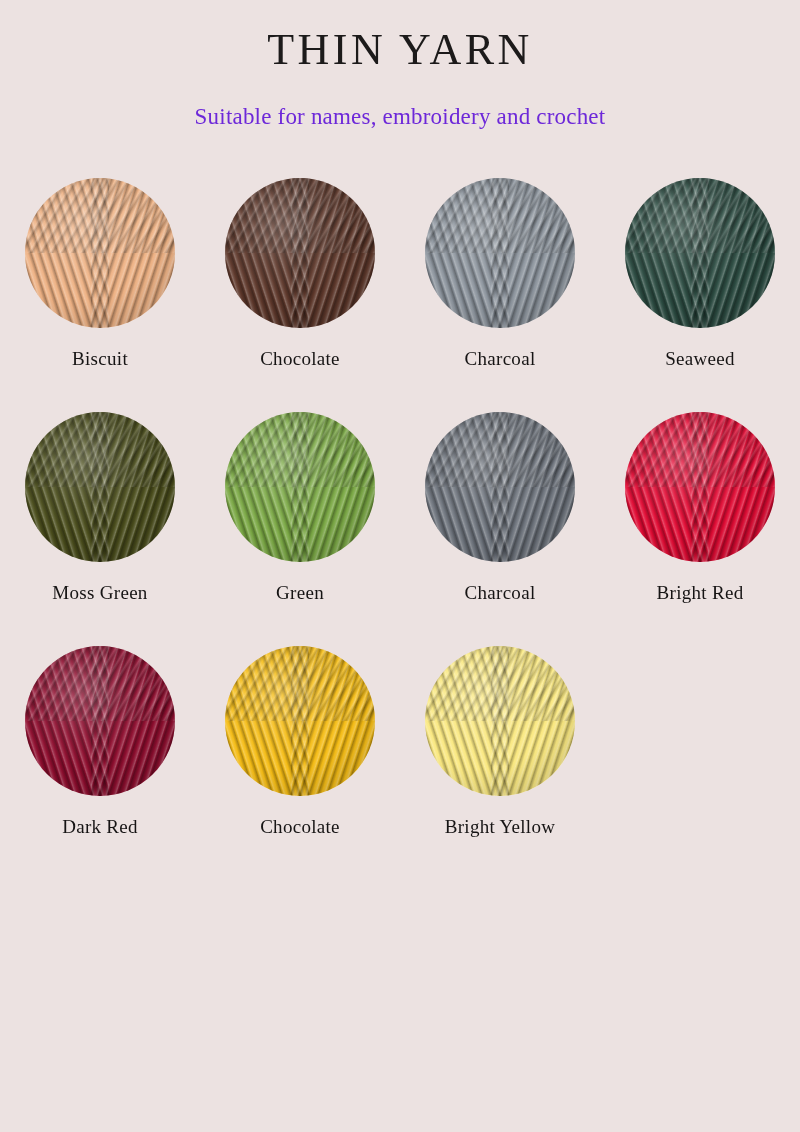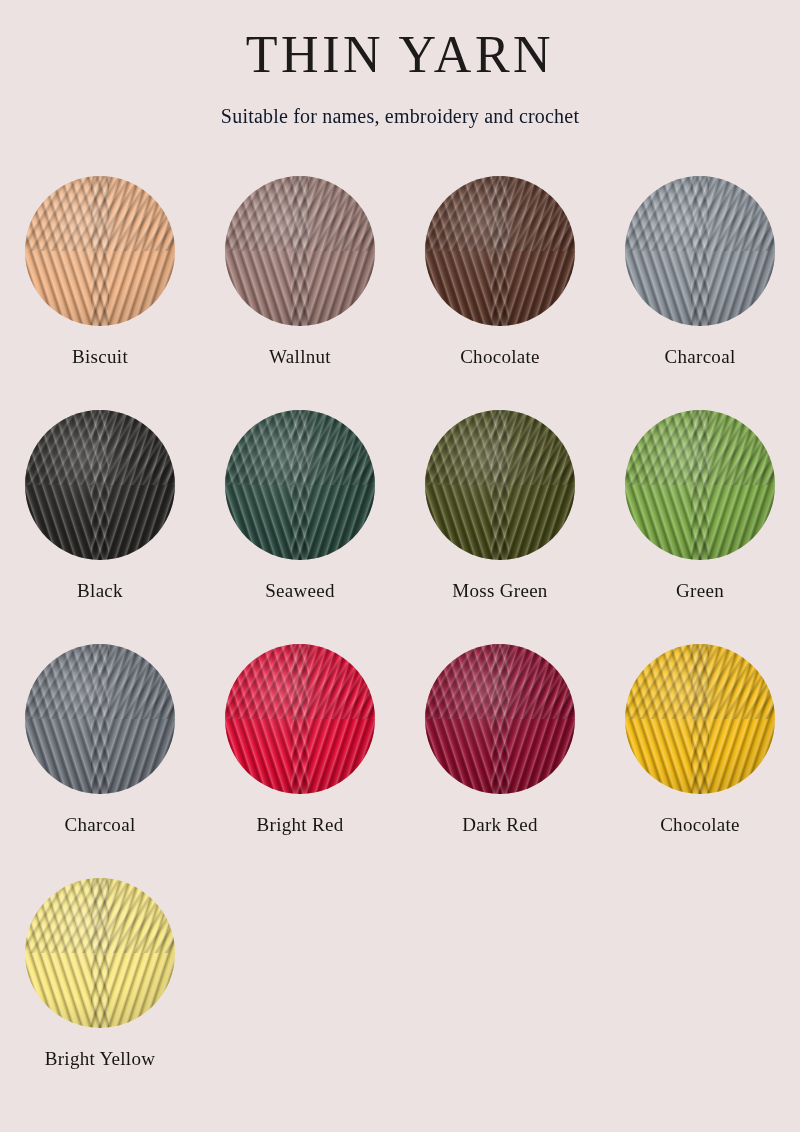--- a/index.html
+++ b/index.html
@@ -24,34 +24,34 @@
     position: relative;
   }
 
   
   .header {
     text-align: center;
     padding-top: 26px;
   }
   .title {
     font-family: "Liberation Serif", "DejaVu Serif", serif;
-    font-size: 52px;
+    font-size: 44px;
     letter-spacing: 3.5px;
     font-weight: 400;
     color: #1c1a1a;
     line-height: 1.1;
     margin: 0;
     padding: 0 0 2px 0;
   }
   .subtitle {
     font-family: "Liberation Serif", "DejaVu Serif", serif;
-    font-size: 20px;
+    font-size: 23px;
     font-weight: 400;
-    color: #0f172a;
-    margin: 0;
+    color: #6d28d9;
+    margin: 8px;
     padding-top: 20px;
     letter-spacing: 0.2px;
   }
 
   
   .grid {
     margin-top: 48px;
     display: grid;
     grid-template-columns: repeat(4, 200px);
     grid-auto-rows: 234px;
@@ -170,31 +170,20 @@
             <div class="half left"></div>
             <div class="half right"></div>
             <div class="cross"></div>
             <div class="shade"></div>
           </div>
         </div>
         <div class="label">Biscuit</div>
       </div>
       <div class="swatch">
         <div class="ball-wrap">
-          <div class="ball" style="--base: #9c7a74;">
-            <div class="half left"></div>
-            <div class="half right"></div>
-            <div class="cross"></div>
-            <div class="shade"></div>
-          </div>
-        </div>
-        <div class="label">Wallnut</div>
-      </div>
-      <div class="swatch">
-        <div class="ball-wrap">
           <div class="ball" style="--base: #5e382b;">
             <div class="half left"></div>
             <div class="half right"></div>
             <div class="cross"></div>
             <div class="shade"></div>
           </div>
         </div>
         <div class="label">Chocolate</div>
       </div>
       <div class="swatch">
@@ -203,31 +192,20 @@
             <div class="half left"></div>
             <div class="half right"></div>
             <div class="cross"></div>
             <div class="shade"></div>
           </div>
         </div>
         <div class="label">Charcoal</div>
       </div>
       <div class="swatch">
         <div class="ball-wrap">
-          <div class="ball" style="--base: #2b2927;">
-            <div class="half left"></div>
-            <div class="half right"></div>
-            <div class="cross"></div>
-            <div class="shade"></div>
-          </div>
-        </div>
-        <div class="label">Black</div>
-      </div>
-      <div class="swatch">
-        <div class="ball-wrap">
           <div class="ball" style="--base: #2c4c42;">
             <div class="half left"></div>
             <div class="half right"></div>
             <div class="cross"></div>
             <div class="shade"></div>
           </div>
         </div>
         <div class="label">Seaweed</div>
       </div>
       <div class="swatch">

